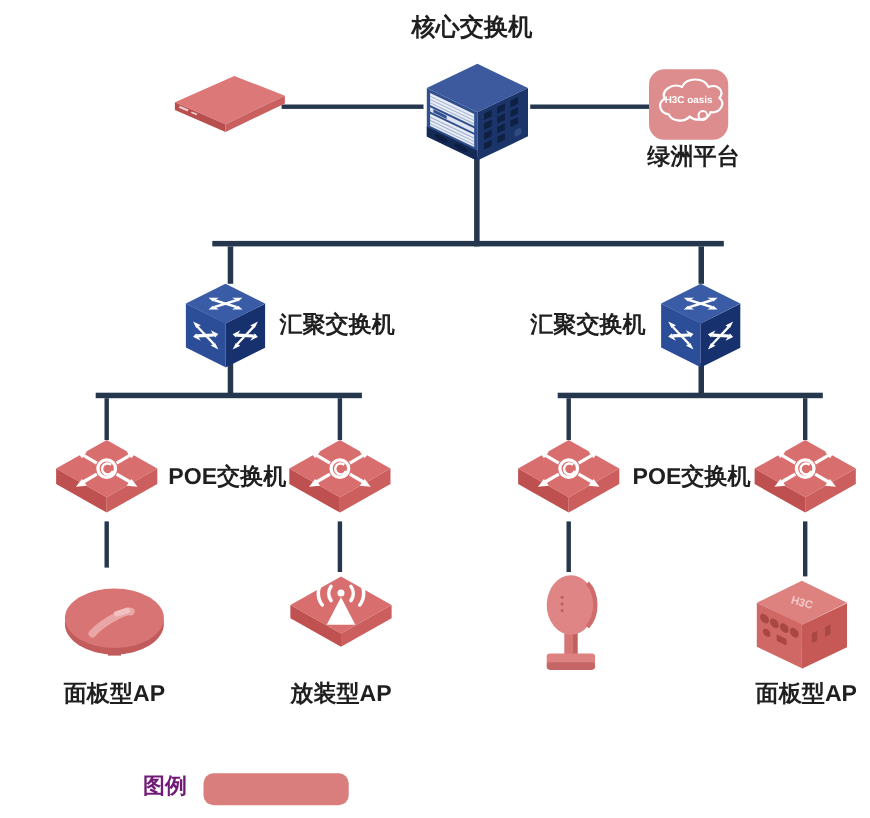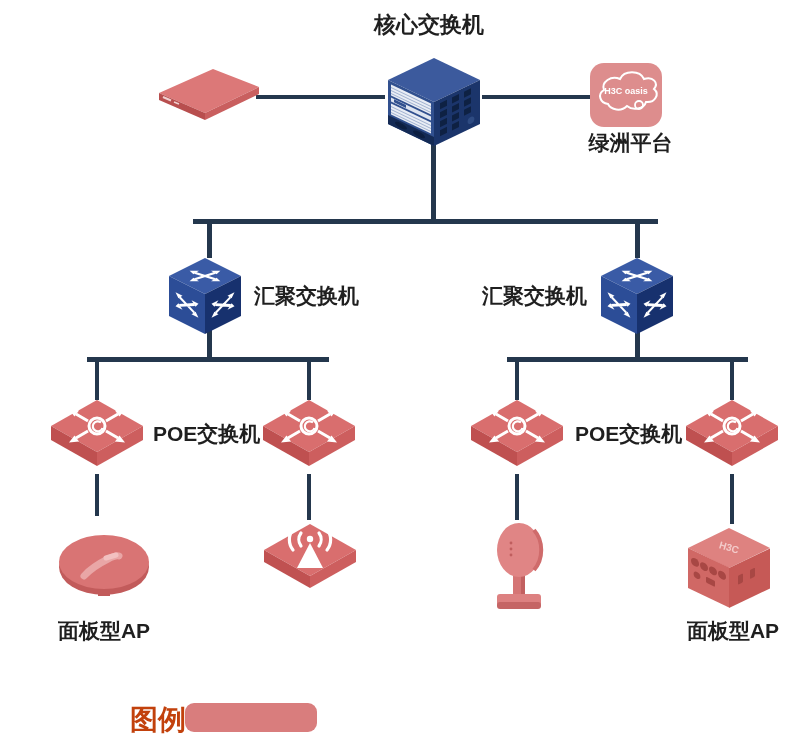--- a/index.html
+++ b/index.html
@@ -7,21 +7,21 @@
     position:relative;width:791px;height:744px;background:#ffffff;overflow:hidden;
     font-family:"Liberation Sans","DejaVu Sans",sans-serif;
   }
   .line{position:absolute;background:#24374d;}
   .lbl{
     position:absolute;font-weight:bold;color:#1f1f1f;font-size:21px;
     white-space:nowrap;line-height:1.15;text-align:right;
   }
   .lbl.center{text-align:center;}
   .icon{position:absolute;}
-  #legend-title{color:#c2410c;font-size:28px;}
+  #legend-title{color:#701a75;font-size:20px;}
   #legend-pill{
     position:absolute;left:185px;top:703px;width:132px;height:29px;
     border-radius:9px;background:#d97d7d;
   }
 </style>
 </head>
 <body>
 
 <div id="canvas">
 
@@ -228,20 +228,21 @@
     <polygon points="48,54 94,28 94,40 48,66" fill="#cd5e5e"></polygon>
     <polygon points="48,21 61,46 35,46" fill="#ffffff"></polygon>
     <circle cx="48" cy="17" r="3.2" fill="#ffffff"></circle>
     <g stroke="#ffffff" stroke-width="3.2" fill="none" stroke-linecap="round">
       <path d="M39,11 a11,11 0 0 0 0,13"></path>
       <path d="M31,7 a17,17 0 0 0 0,21"></path>
       <path d="M57,11 a11,11 0 0 1 0,13"></path>
       <path d="M65,7 a17,17 0 0 1 0,21"></path>
     </g>
   </svg>
+  <div class="lbl center" style="left:240px;top:619px;width:140px">放装型AP</div>
 
   <svg class="icon" style="left:492px;top:522px" width="54" height="92" viewBox="0 0 54 92">
     <rect x="21" y="50" width="12" height="26" fill="#d57575"></rect>
     <rect x="29" y="50" width="4" height="26" fill="#c26060"></rect>
     <rect x="5" y="72" width="44" height="12" rx="3" fill="#dd8181"></rect>
     <rect x="5" y="80" width="44" height="7" rx="3" fill="#c56565"></rect>
     <ellipse cx="27" cy="28" rx="22" ry="27" fill="#e08585"></ellipse>
     <path d="M42,8 a22,27 0 0 1 0,40" stroke="#cf6b6b" stroke-width="4" fill="none"></path>
     <g fill="#c05e5e">
       <circle cx="19" cy="21" r="1.4"></circle>

